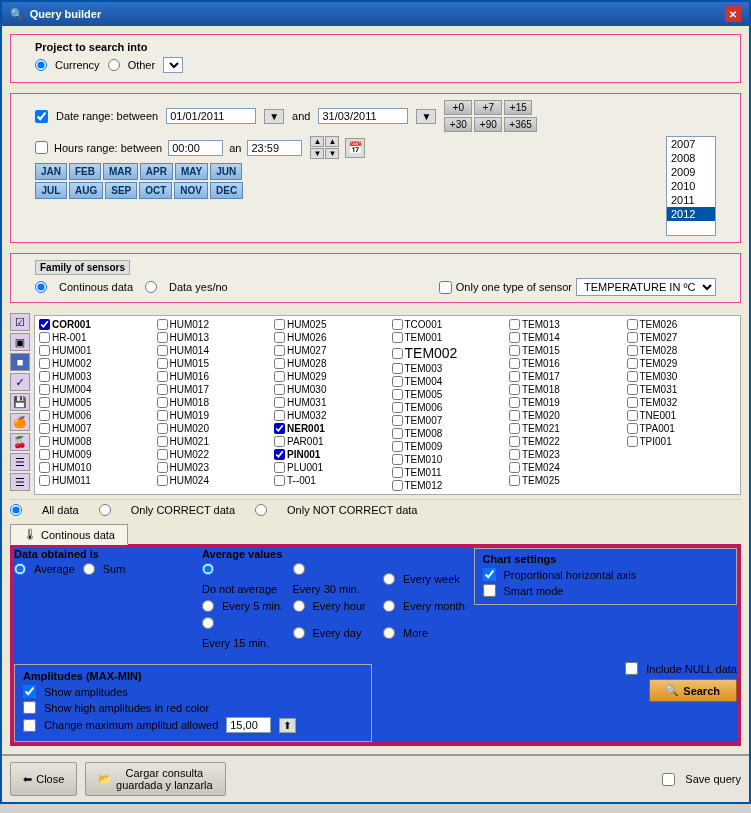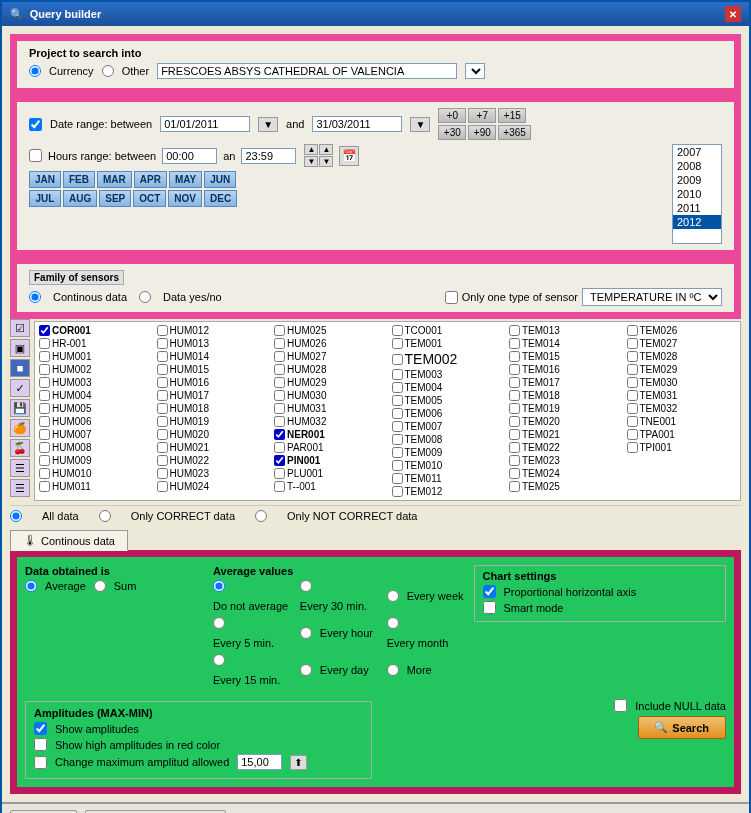--- a/index.html
+++ b/index.html
@@ -2,21 +2,21 @@
 <html><head>
   <meta charset="utf-8">
   <style>
     * { box-sizing: border-box; margin: 0; padding: 0; font-family: 'Segoe UI', Tahoma, Arial, sans-serif; font-size: 11px; }
     body { background: #d4d0c8; }
     .window { width: 751px; background: #ece9d8; border: 2px solid #0054a6; position: relative; }
     .title-bar { background: linear-gradient(to bottom, #2b6ec9, #1a4f9a); color: white; padding: 4px 8px; display: flex; align-items: center; justify-content: space-between; font-size: 12px; font-weight: bold; }
     .title-bar-left { display: flex; align-items: center; gap: 6px; }
     .close-btn { background: #cc3333; color: white; border: none; width: 16px; height: 16px; cursor: pointer; font-size: 10px; display: flex; align-items: center; justify-content: center; font-weight: bold; }
     .content { padding: 8px; }
-    .section { border: 7px solid #ec4899; background: #f0ede4; margin-bottom: 0; padding: 6px 12px; }
+    .section { border: 1px solid #ec4899; background: #f0ede4; margin-bottom: 10px; padding: 6px 24px; }
     .section-title { font-weight: bold; margin-bottom: 4px; font-size: 11px; }
     .row { display: flex; align-items: center; gap: 8px; margin-bottom: 3px; flex-wrap: wrap; }
     input[type="text"], input[type="time"] { border: 1px solid #7f9db9; background: white; padding: 1px 3px; font-size: 11px; }
     select { border: 1px solid #7f9db9; background: white; padding: 1px 3px; font-size: 11px; }
     input[type="checkbox"] { width: 13px; height: 13px; }
     input[type="radio"] { width: 12px; height: 12px; }
     .date-field { width: 90px; }
     .dropdown-arrow { background: #ddd; border: 1px solid #999; padding: 1px 4px; cursor: pointer; font-size: 10px; }
     .month-row { display: flex; gap: 2px; }
     .month-btn { background: linear-gradient(to bottom, #b8d4f0, #8ab4e0); border: 1px solid #5588bb; padding: 2px 5px; font-size: 10px; font-weight: bold; cursor: pointer; color: #003366; min-width: 32px; text-align: center; }
@@ -24,21 +24,21 @@
     .year-item { padding: 1px 4px; cursor: pointer; }
     .year-item.selected { background: #0054a6; color: white; }
     .offset-btns { display: flex; flex-direction: column; gap: 2px; }
     .offset-row { display: flex; gap: 2px; }
     .offset-btn { background: linear-gradient(to bottom, #ddd, #bbb); border: 1px solid #999; padding: 1px 4px; font-size: 10px; cursor: pointer; min-width: 28px; text-align: center; }
     .calendar-icon { width: 20px; height: 20px; background: #ddd; border: 1px solid #999; display: flex; align-items: center; justify-content: center; cursor: pointer; font-size: 12px; }
     .data-correction { display: flex; gap: 20px; align-items: center; margin: 4px 0; padding: 4px 0; border-top: 1px solid #ccc; }
     .tab-bar { display: flex; margin-bottom: -1px; }
     .tab { background: linear-gradient(to bottom, #f0ede4, #ddd); border: 1px solid #999; border-bottom: none; padding: 3px 12px; cursor: pointer; font-size: 11px; display: flex; align-items: center; gap: 4px; }
     .tab.active { background: #f5f2e8; border-bottom: 1px solid #f5f2e8; z-index: 1; }
-    .tab-content { border: 7px solid #be185d; background: #22c55e; padding: 8px; }
+    .tab-content { border: 4px solid #be185d; background: #1d4ed8; }
     .options-col-title { font-weight: bold; margin-bottom: 3px; font-size: 11px; }
     .amplitude-section { border: 1px solid #aaa; padding: 5px 8px; margin-top: 6px; }
     .amplitude-title { font-weight: bold; font-size: 11px; margin-bottom: 3px; }
     .chart-title { font-weight: bold; font-size: 11px; margin-bottom: 3px; }
     .bottom-row { display: flex; justify-content: flex-end; align-items: center; gap: 8px; margin-top: 4px; }
     .search-btn { background: linear-gradient(to bottom, #f0c070, #e09020); border: 1px solid #a06010; padding: 4px 16px; cursor: pointer; font-size: 12px; font-weight: bold; display: flex; align-items: center; gap: 4px; border-radius: 2px; }
     .footer { border-top: 2px solid #999; padding: 6px 8px; display: flex; align-items: center; justify-content: space-between; background: #e8e5dc; }
     .footer-left { display: flex; gap: 8px; }
     .footer-btn { background: linear-gradient(to bottom, #e8e5dc, #c8c5bc); border: 1px solid #999; padding: 4px 12px; cursor: pointer; font-size: 11px; display: flex; align-items: center; gap: 4px; border-radius: 2px; }
     .click-link { color: #0000cc; text-decoration: underline; cursor: pointer; font-size: 11px; margin: 2px 0; }
@@ -70,21 +70,20 @@
 
   <div class="content">
 
     <div class="section">
       <div class="section-title">Project to search into</div>
       <div class="row">
         <input type="radio" name="project" checked="" style="">
         <label>Currency</label>
         <input type="radio" name="project" style="">
         <label>Other</label>
-        <input type="text" style="width: 300px;" value="FRESCOES ABSYS CATHEDRAL OF VALENCIA">
         <select style="width:20px; padding:0;">
           <option>▼</option>
         </select>
       </div>
     </div>
 
     <div class="section">
 
       <div class="row">
         <input type="checkbox" checked="" style="">

